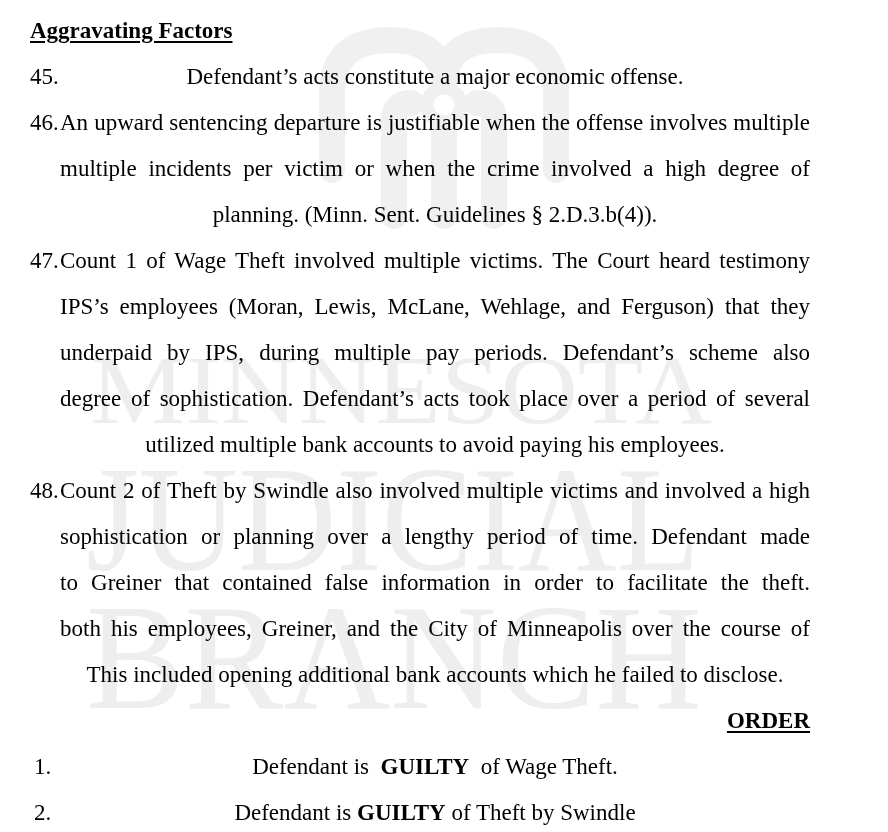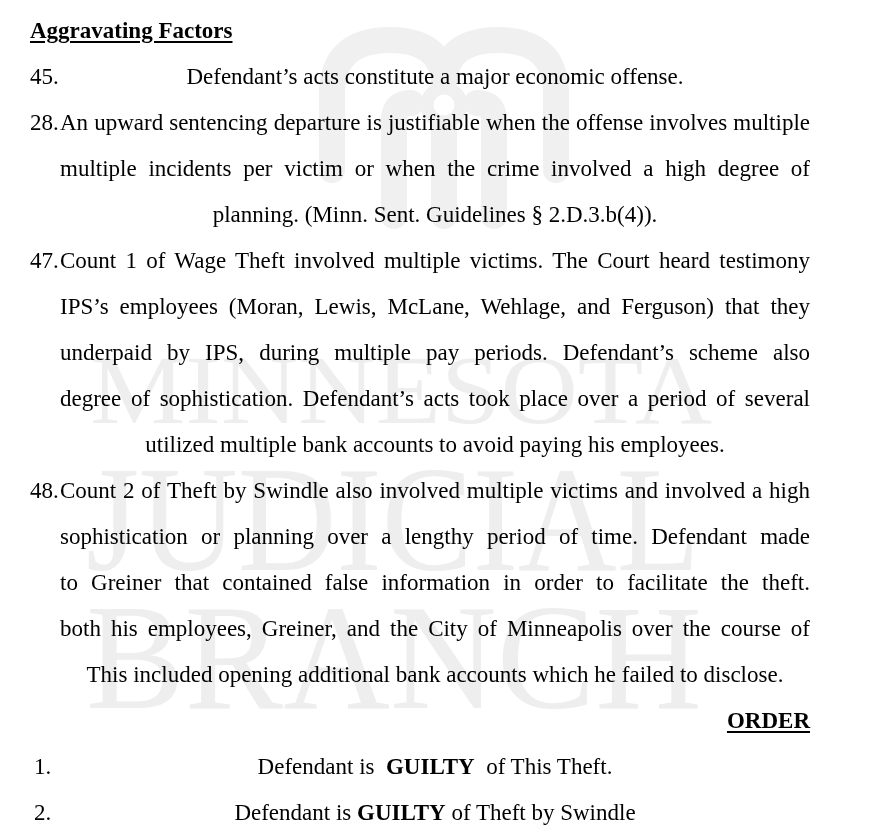--- a/index.html
+++ b/index.html
@@ -68,21 +68,21 @@
     </g>
   </svg>
 
   <div class="content" id="content">
       <div class="row section-heading"><span class="head-text">Aggravating Factors</span></div>
       <div class="row para-line">
         <span class="num">45.</span>
         <div class="txt">Defendant’s acts constitute a major economic offense.</div>
       </div>
       <div class="row para-line justify">
-        <span class="num">28.</span>
+        <span class="num">46.</span>
         <div class="txt">An upward sentencing departure is justifiable when the offense involves multiple victims or</div>
       </div>
       <div class="row para-line justify">
         <div class="txt">multiple incidents per victim or when the crime involved a high degree of sophistication or</div>
       </div>
       <div class="row para-line">
         <div class="txt">planning. (Minn. Sent. Guidelines § 2.D.3.b(4)).</div>
       </div>
       <div class="row para-line justify">
         <span class="num">47.</span>
@@ -112,21 +112,21 @@
       </div>
       <div class="row para-line justify">
         <div class="txt">both his employees, Greiner, and the City of Minneapolis over the course of several months.</div>
       </div>
       <div class="row para-line">
         <div class="txt">This included opening additional bank accounts which he failed to disclose.</div>
       </div>
       <div class="row order-head"><span class="head-text">ORDER</span></div>
       <div class="row order-item">
         <span class="num">1.</span>
-        <div class="txt"><span>Defendant is  </span><span class="bold-term">GUILTY</span><span>  of This Theft.</span></div>
+        <div class="txt"><span>Defendant is  </span><span class="bold-term">GUILTY</span><span>  of Wage Theft.</span></div>
       </div>
       <div class="row order-item">
         <span class="num">2.</span>
         <div class="txt"><span>Defendant is </span><span class="bold-term">GUILTY</span><span> of Theft by Swindle</span></div>
       </div>
     </div>
 
 </div>
 
 </body></html>

